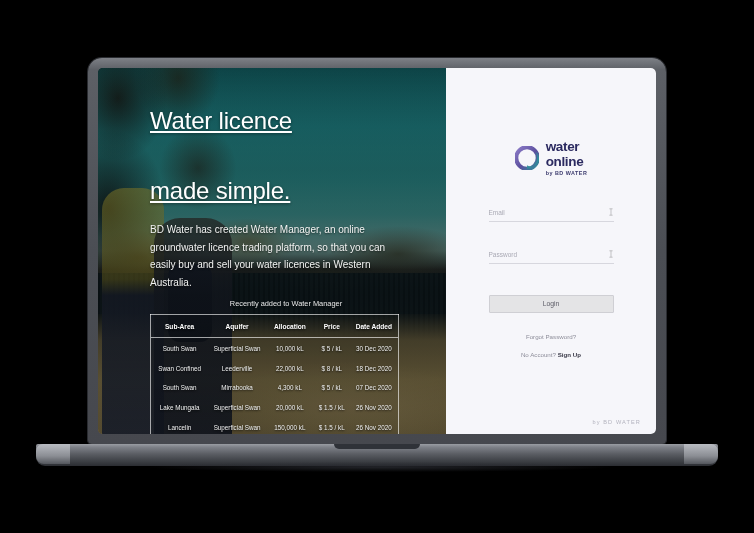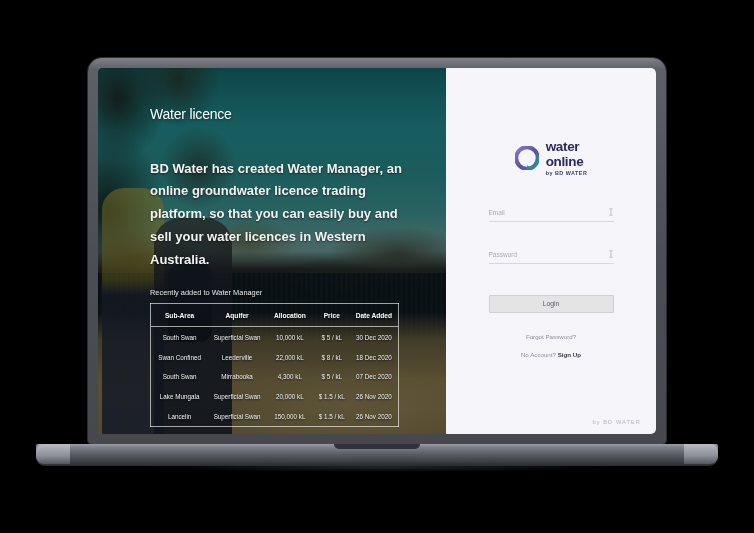--- a/index.html
+++ b/index.html
@@ -120,30 +120,31 @@
     border-radius:12px; filter:blur(.3px);
   }
   
   .bg-scrim{
     position:absolute; inset:0;
     background:linear-gradient(180deg, rgba(6,14,16,.12) 0%, rgba(6,12,14,.42) 28%, rgba(4,8,10,.55) 62%, rgba(4,8,10,.34) 100%);
   }
 
   .hero-content{ position:relative; z-index:4; padding:36px 24px 0 52px; }
   .hero-title{
-    font-size:14px; line-height:1.45; font-weight:400; letter-spacing:-.2px;
-    color:#fff; text-shadow:0 1px 3px rgba(0,0,0,.45);
+    font-size:24px; line-height:1.45; font-weight:400; letter-spacing:-.2px;
+    color:#fff; text-shadow:0 1px 3px rgba(0,0,0,.45);text-decoration:underline;
   }
   .hero-sub{
-    margin-top:13px; font-size:13px; line-height:1.75; font-weight:700;
+    margin-top:13px; font-size:10px; line-height:1.75; font-weight:400;
     color:#f2f3f2; max-width:252px; text-shadow:0 1px 2px rgba(0,0,0,.55);
   }
   .table-caption{
-    margin-top:17px; font-size:7.4px; font-weight:400; color:#e9eaea;
+    margin-top:8px; font-size:7.4px; font-weight:400; color:#e9eaea;
     text-shadow:0 1px 2px rgba(0,0,0,.5);
+    text-align:center;
   }
 
   
   .licence-table{
     margin-top:6px; width:249px;
     border:1px solid rgba(255,255,255,.62);
     border-collapse:collapse;
     background:rgba(12,20,22,.06);
   }
   .licence-table th{
@@ -240,20 +241,21 @@
         <div class="bg-ground"></div>
         <div class="fig-a"></div>
         <div class="fig-b"></div>
         <div class="fig-pack"></div>
         <div class="bg-scrim"></div>
 
         <div class="hero-content">
           <h1 class="hero-title">
             <span>Water licence</span><br>
             <br>
+            <span>made simple.</span>
           </h1>
 
           <p class="hero-sub">BD Water has created Water Manager, an online groundwater licence trading platform, so that you can easily buy and sell your water licences in Western Australia.</p>
 
           <div class="table-caption">Recently added to Water Manager</div>
 
           <table class="licence-table">
             <thead>
               <tr>
                 <th>Sub-Area</th>

